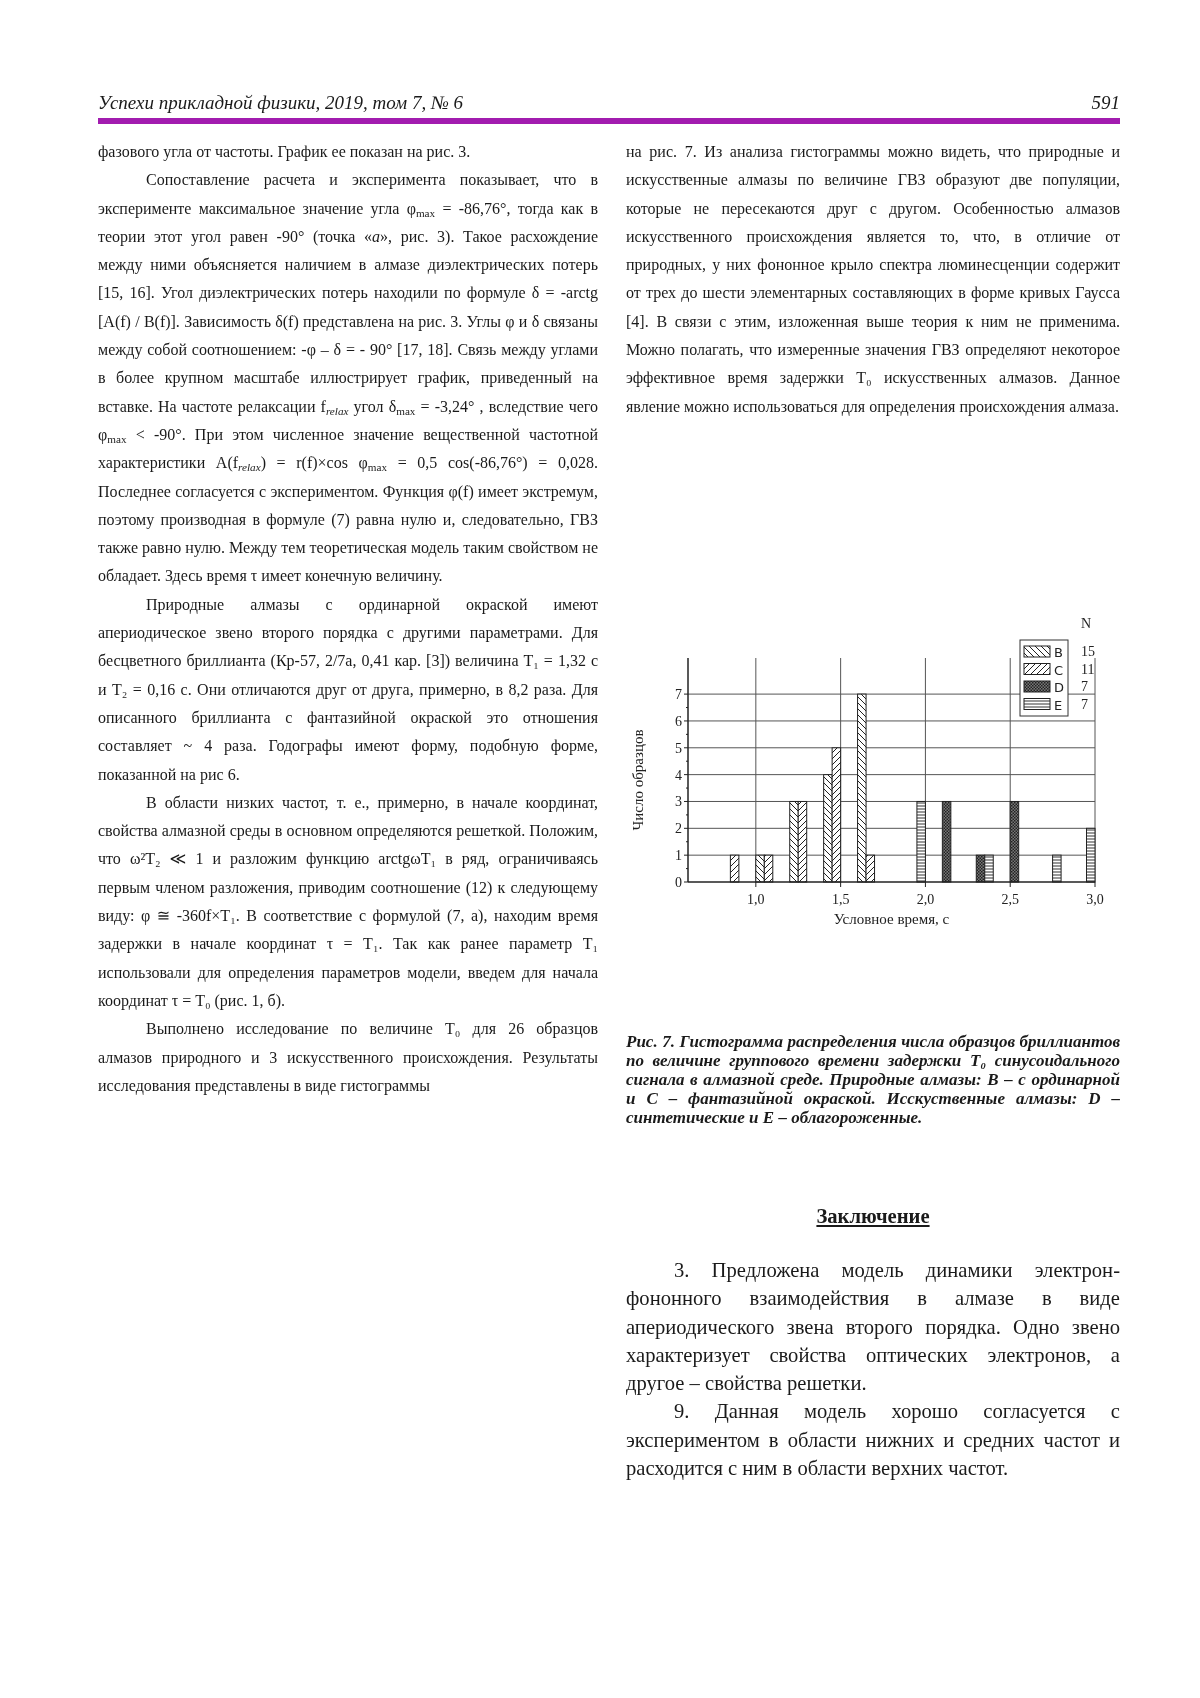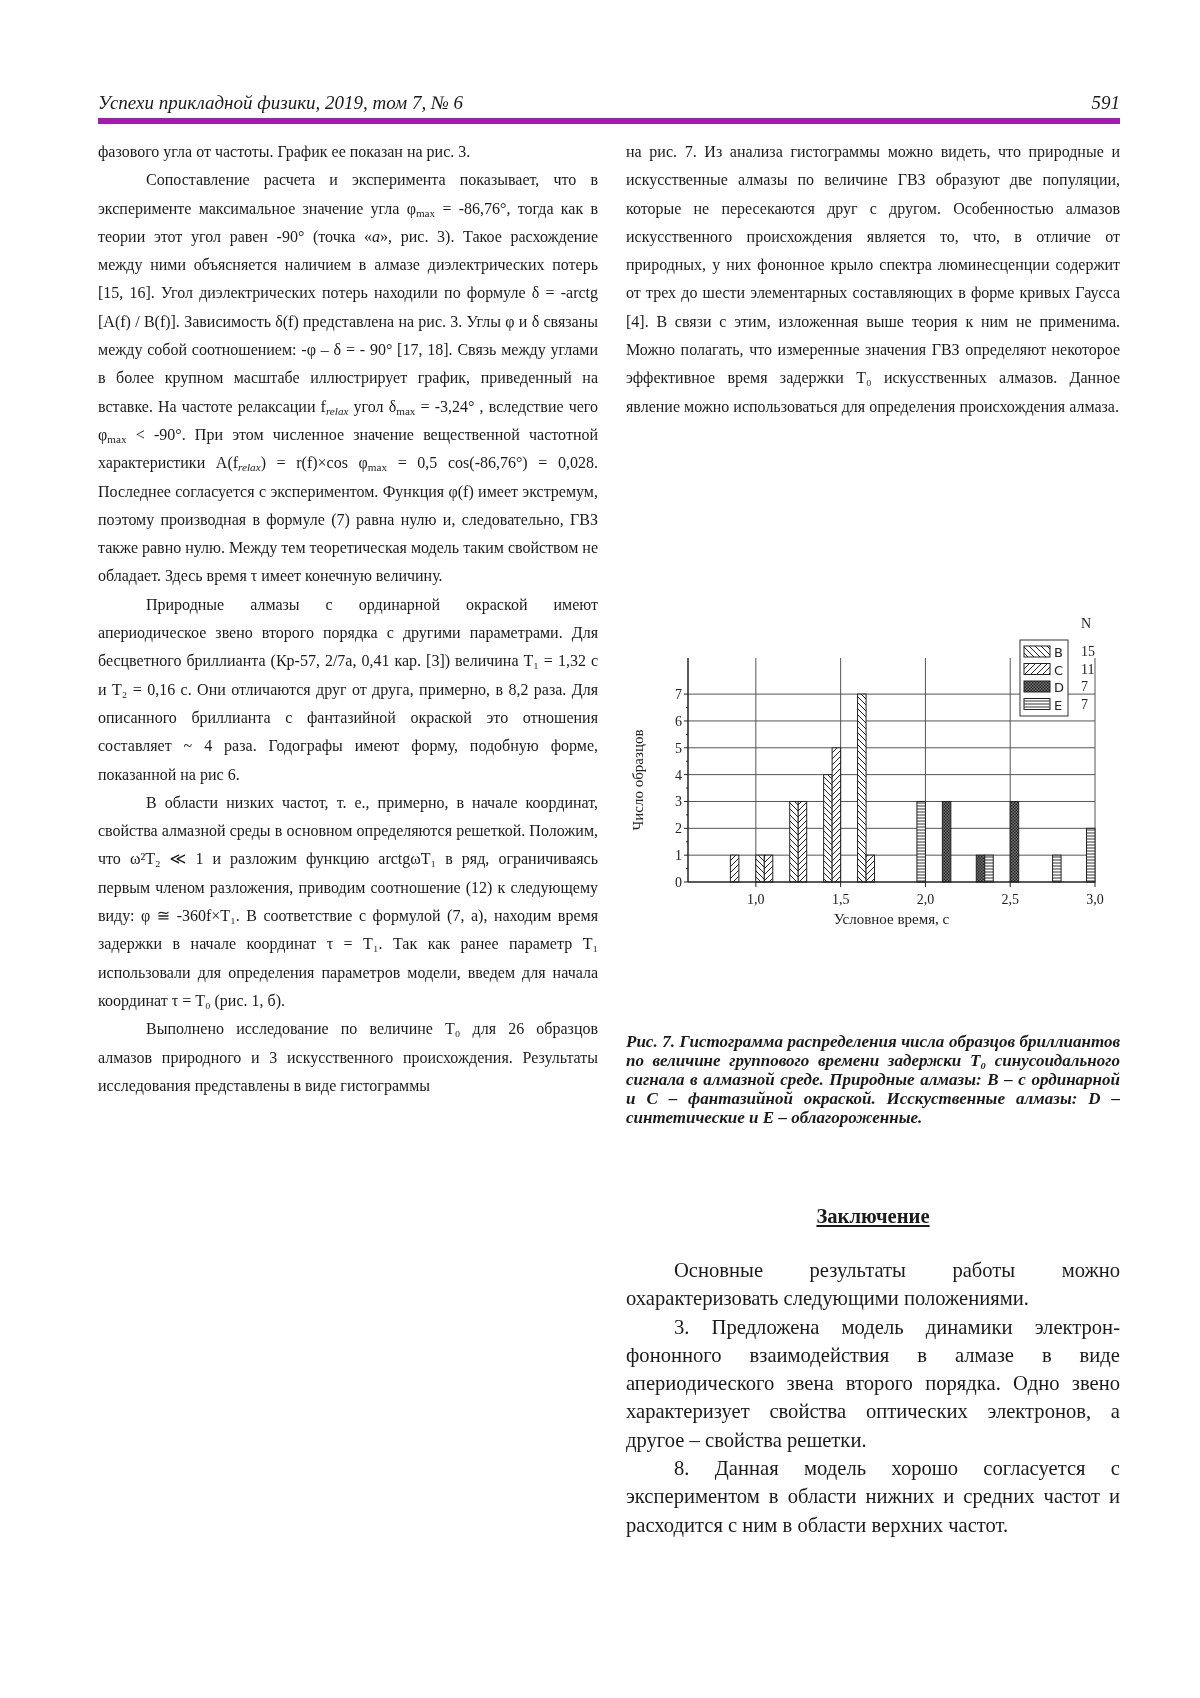--- a/index.html
+++ b/index.html
@@ -148,16 +148,15 @@
         <text x="439" y="99.5" font-size="13" font-family="DejaVu Sans, sans-serif" fill="#222">E</text>
         <text x="466" y="98.5" font-size="14" font-family="Liberation Serif, serif" fill="#222">7</text>
       </g>
   </svg>
 </div>
 
 <div class="caption">Рис. 7. Гистограмма распределения числа образцов бриллиантов по величине группового времени задержки T₀ синусоидального сигнала в алмазной среде. Природные алмазы: B – с ординарной и C – фантазийной окраской. Исскуственные алмазы: D – синтетические и E – облагороженные.</div>
 
 <div class="section-title">Заключение</div>
 <div class="concl">
-  <p class="indent">Основные результаты работы можно охарактеризовать следующими положениями.</p>
   <p class="indent">3. Предложена модель динамики электрон-фононного взаимодействия в алмазе в виде апериодического звена второго порядка. Одно звено характеризует свойства оптических электронов, а другое – свойства решетки.</p>
-  <p class="indent">8. Данная модель хорошо согласуется с экспериментом в области нижних и средних частот и расходится с ним в области верхних частот.</p>
+  <p class="indent">9. Данная модель хорошо согласуется с экспериментом в области нижних и средних частот и расходится с ним в области верхних частот.</p>
 </div>
 
 </body></html>

